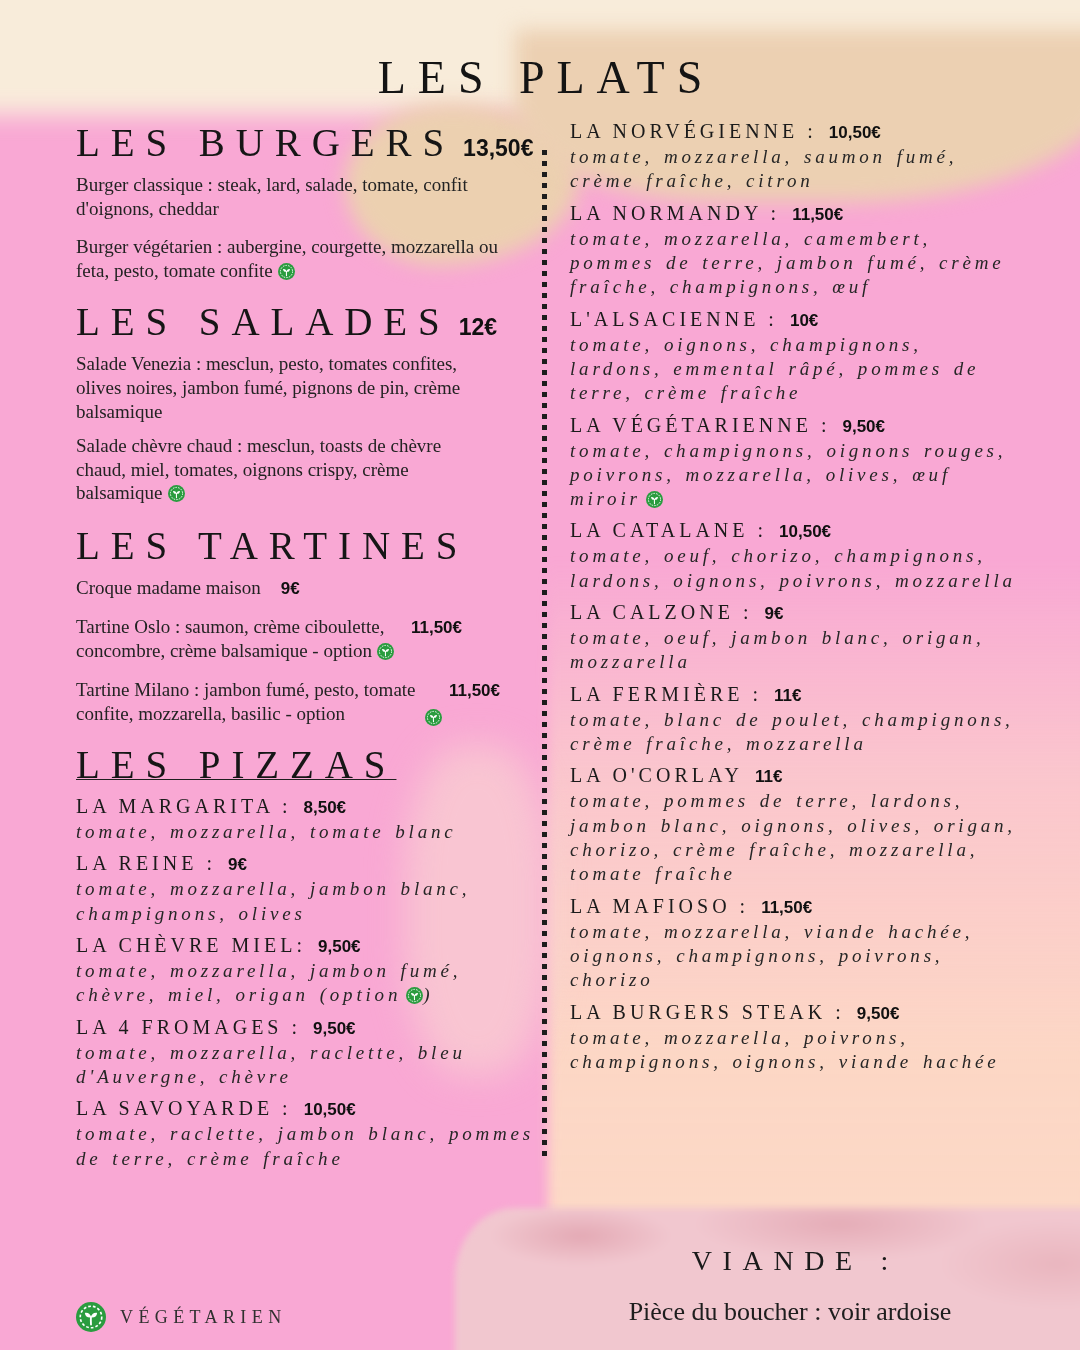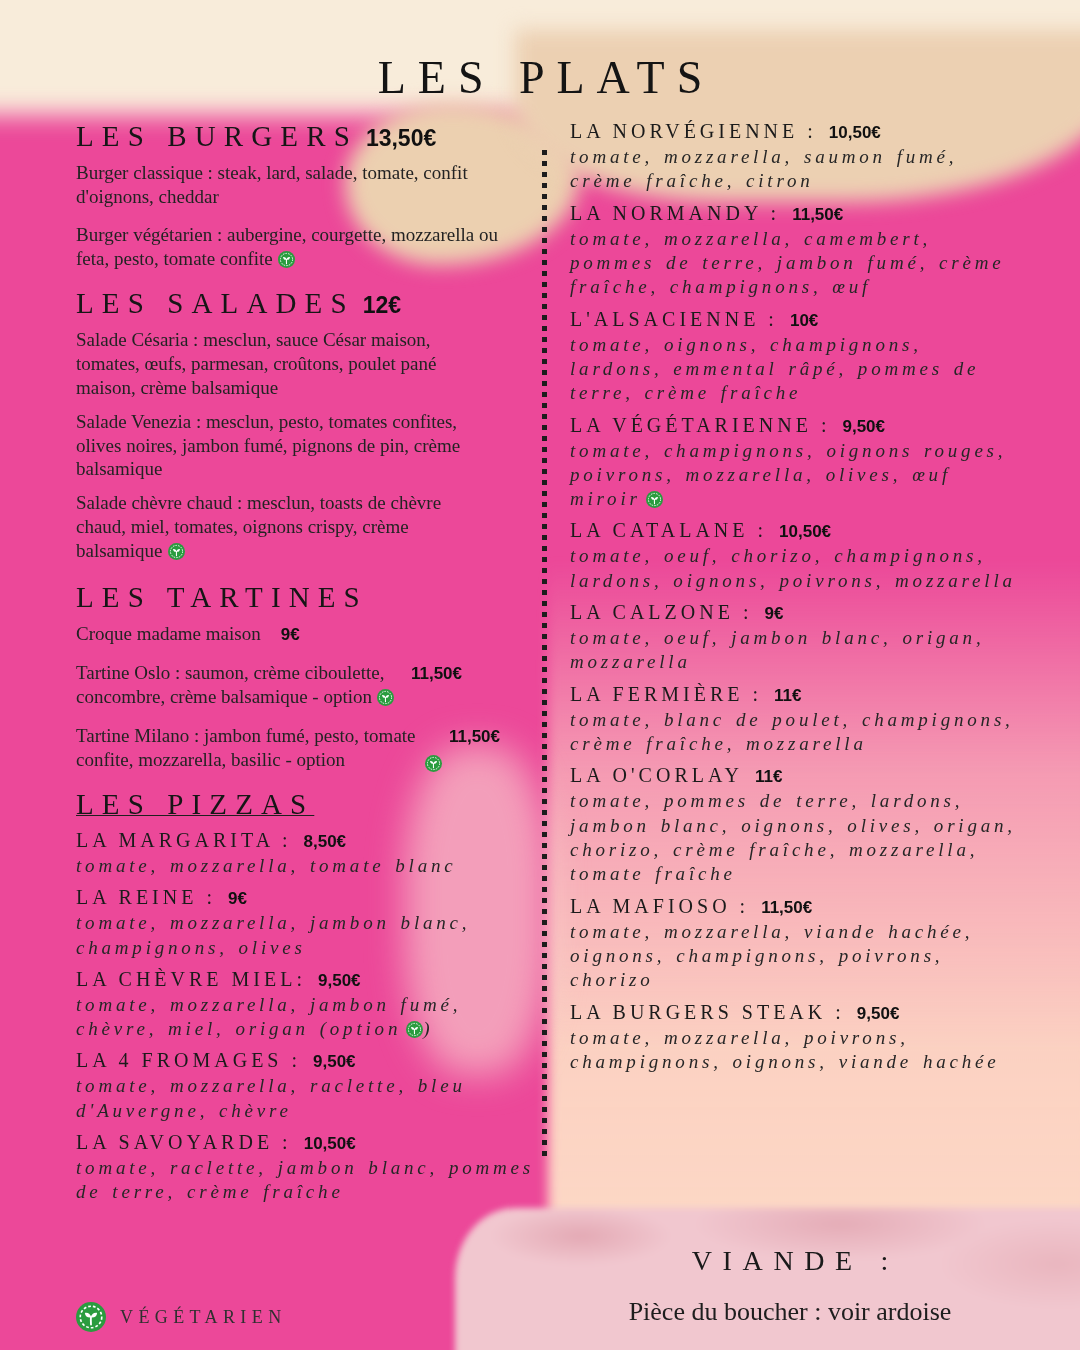--- a/index.html
+++ b/index.html
@@ -1,18 +1,18 @@
 <!DOCTYPE html>
 <html><head>
 <meta charset="utf-8">
 <style>
   html,body{margin:0;padding:0;background:#e9e4dd;}
   .page{
     position:relative; width:1080px; height:1350px; overflow:hidden;
-    background:#ec4899;
+    background:#f9a8d4;
     font-family:"Liberation Serif", serif;
     color:#1f1f1f;
   }
   
   .wash{position:absolute; pointer-events:none;}
   .wash-topband{left:-30px; top:-30px; width:1140px; height:145px; background:#f8ecda; filter:blur(12px);}
   .wash-tan-left{left:345px; top:103px; width:235px; height:162px; background:#ecd0b0;
     border-radius:45% 55% 60% 40% / 50% 45% 55% 50%; filter:blur(10px);}
   .wash-tan-right{left:515px; top:30px; width:600px; height:172px; background:#ecd0b2;
     border-radius:0 0 45% 35% / 0 0 70% 55%; filter:blur(10px);}
@@ -32,21 +32,21 @@
   .title{position:absolute; top:20px; left:0; width:100%; text-align:center;
     font-size:46px; font-weight:400; letter-spacing:.26em; text-indent:.26em; color:#141414;}
   
   .col{position:absolute; top:120px;}
   .col-left{left:76px; width:460px;}
   .col-right{left:570px; width:452px;}
   .divider{position:absolute; left:542px; top:150px; width:5px; height:1012px;
     background-image:repeating-linear-gradient(180deg,#1d1d1d 0 5px, transparent 5px 11px);}
   
   .sec-head{margin:0 0 8px 0; white-space:nowrap;}
-  .sec-title{font-size:29px; font-weight:400; letter-spacing:.28em; color:#161616;}
+  .sec-title{font-size:39px; font-weight:400; letter-spacing:.28em; color:#161616;}
   .big-price{font-family:"Liberation Sans", sans-serif; font-weight:700; font-size:23px; color:#111; margin-left:8px; letter-spacing:0;}
   .mt-sal{margin-top:16px;} .mt-tar{margin-top:18px;} .mt-pz{margin-top:16px;text-decoration:underline;}
   
   .desc{font-size:19px; line-height:1.26; color:#232323; margin:0 0 14px 0;}
   .desc.salade{max-width:394px; margin-bottom:10px;}
   .tartine{position:relative; margin:0 0 15px 0;}
   .tartine.wrap{padding-right:110px;}
   .item-price{font-family:"Liberation Sans", sans-serif; font-weight:700; font-size:17px; color:#111;}
   .inline-price{margin-left:20px;}
   .abs-price{position:absolute; top:2px;}
@@ -99,21 +99,20 @@
               <path d="M12 18c-.2-2.6-.2-4.4 0-6.4" stroke="#ffffff" stroke-width="1.5" fill="none" stroke-linecap="round"></path>
               <path d="M11.8 12.4c-2.7.3-4.4-1.2-4.7-3.7 2.9-.4 4.6 1.1 4.7 3.7z" fill="#ffffff"></path>
               <path d="M12.2 12.4c2.7.3 4.4-1.2 4.7-3.7-2.9-.4-4.6 1.1-4.7 3.7z" fill="#ffffff"></path>
             </svg></span></p>
     </div>
 
     <div>
       <div class="sec-head mt-sal">
         <span class="sec-title">LES SALADES</span><span class="big-price">12€</span>
       </div>
-      <p class="desc salade"><span>Salade Césaria : mesclun, sauce César maison, tomates, œufs, parmesan, croûtons, poulet pané maison, crème balsamique</span></p>
       <p class="desc salade"><span>Salade Venezia : mesclun, pesto, tomates confites, olives noires, jambon fumé, pignons de pin, crème balsamique</span></p>
       <p class="desc salade"><span>Salade chèvre chaud : mesclun, toasts de chèvre chaud, miel, tomates, oignons crispy, crème balsamique</span><span class="veg"><svg viewBox="0 0 24 24" xmlns="http://www.w3.org/2000/svg">
               <circle cx="12" cy="12" r="12" fill="#2a9c3f"></circle>
               <circle cx="12" cy="12" r="8.6" fill="none" stroke="#ffffff" stroke-width="1.3" stroke-dasharray="2.2 1.6"></circle>
               <path d="M12 18c-.2-2.6-.2-4.4 0-6.4" stroke="#ffffff" stroke-width="1.5" fill="none" stroke-linecap="round"></path>
               <path d="M11.8 12.4c-2.7.3-4.4-1.2-4.7-3.7 2.9-.4 4.6 1.1 4.7 3.7z" fill="#ffffff"></path>
               <path d="M12.2 12.4c2.7.3 4.4-1.2 4.7-3.7-2.9-.4-4.6 1.1-4.7 3.7z" fill="#ffffff"></path>
             </svg></span></p>
     </div>
 

